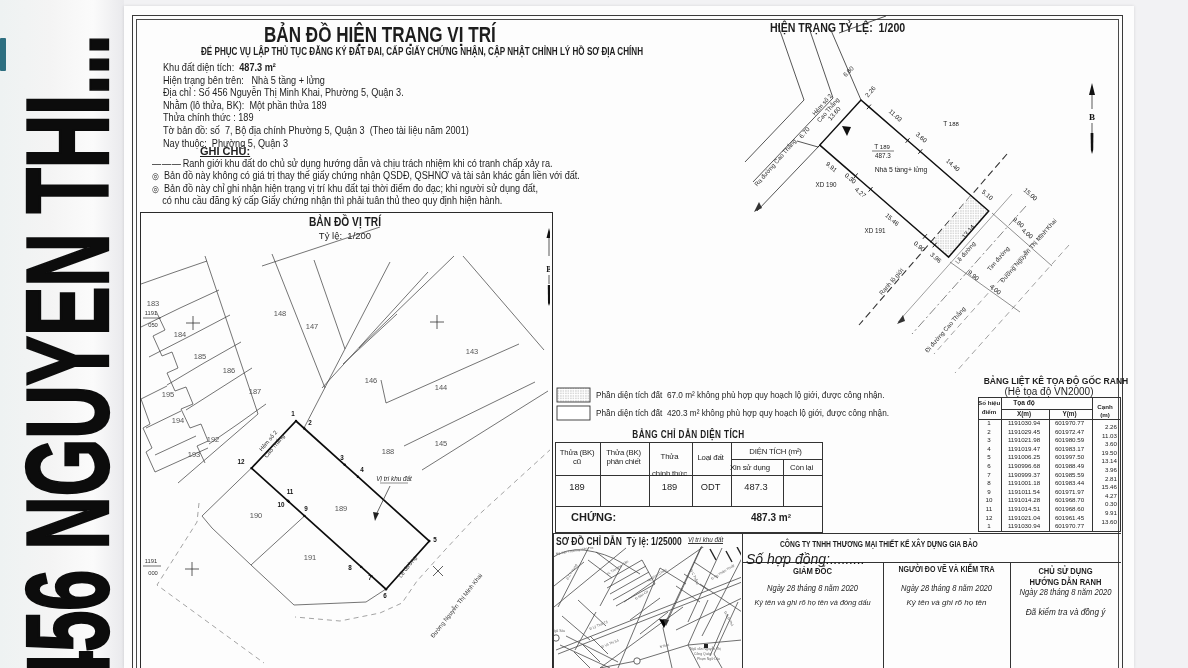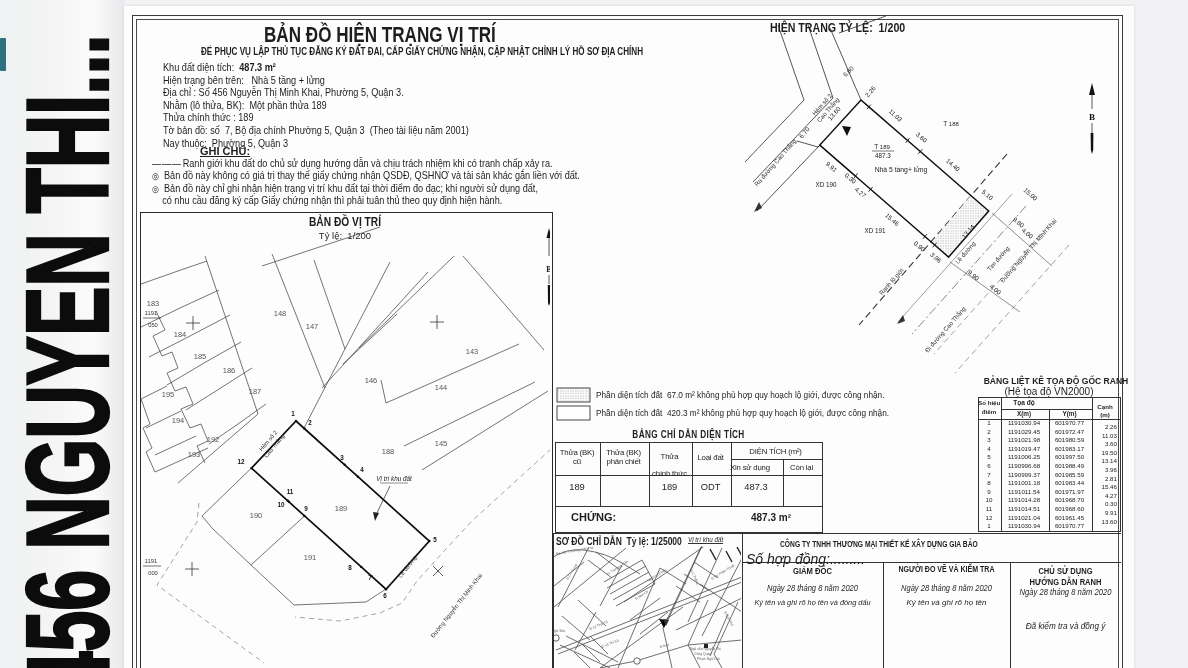--- a/index.html
+++ b/index.html
@@ -131,21 +131,21 @@
   <div class="t" style="left:742px;top:583px;width:141px;text-align:center;font-size:8.4px;font-style:italic;transform-origin:50% 0;transform:scaleX(0.9);">Ngày 28 tháng 8 năm 2020</div>
   <div class="t" style="left:742px;top:598px;width:141px;text-align:center;font-size:8px;font-style:italic;transform-origin:50% 0;transform:scaleX(0.92);">Ký tên và ghi rõ họ tên và đóng dấu</div>
 
   <div class="t" style="left:883px;top:564px;width:127px;text-align:center;font-size:8.6px;font-weight:bold;transform-origin:50% 0;transform:scaleX(0.82);">NGƯỜI ĐO VẼ VÀ KIỂM TRA</div>
   <div class="t" style="left:883px;top:583px;width:127px;text-align:center;font-size:8.4px;font-style:italic;transform-origin:50% 0;transform:scaleX(0.9);">Ngày 28 tháng 8 năm 2020</div>
   <div class="t" style="left:883px;top:598px;width:127px;text-align:center;font-size:8px;font-style:italic;">Ký tên và ghi rõ họ tên</div>
 
   <div class="t" style="left:1010px;top:566px;width:111px;text-align:center;font-size:8.6px;font-weight:bold;transform-origin:50% 0;transform:scaleX(0.88);">CHỦ SỬ DỤNG</div>
   <div class="t" style="left:1010px;top:577px;width:111px;text-align:center;font-size:8.6px;font-weight:bold;transform-origin:50% 0;transform:scaleX(0.88);">HƯỚNG DẪN RANH</div>
   <div class="t" style="left:1010px;top:588px;width:111px;text-align:center;font-size:8.2px;font-style:italic;transform-origin:50% 0;transform:scaleX(0.93);">Ngày 28 tháng 8 năm 2020</div>
-  <div class="t" style="left:1010px;top:608px;width:111px;text-align:center;font-size:8.2px;font-style:italic;margin-top:14px;">Đã kiểm tra và đồng ý</div>
+  <div class="t" style="left:1010px;top:608px;width:111px;text-align:center;font-size:8.2px;font-style:italic;">Đã kiểm tra và đồng ý</div>
 
   <svg class="abs" style="left:0;top:0;" width="1188" height="668" viewBox="0 0 1188 668" fill="none">
     <defs>
       <pattern id="dots" width="2.5" height="2.5" patternUnits="userSpaceOnUse">
         <rect width="2.5" height="2.5" fill="#fff"></rect>
         <circle cx="0.85" cy="0.85" r="0.45" fill="#555"></circle>
       </pattern>
     </defs>
 
     <rect x="557" y="388" width="33" height="14" fill="url(#dots)" stroke="#333" stroke-width="0.9"></rect>

